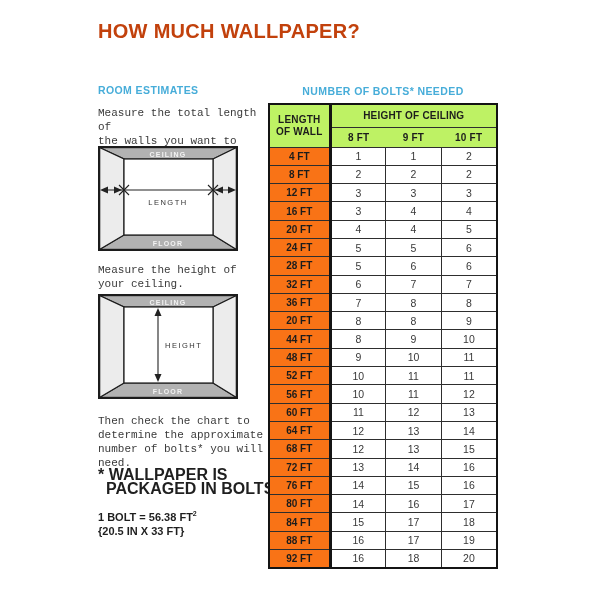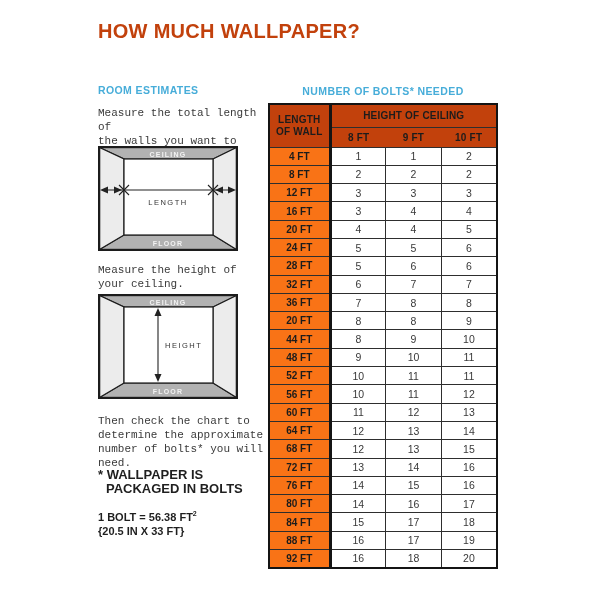--- a/index.html
+++ b/index.html
@@ -14,35 +14,35 @@
   #room-estimates-heading { top:84px; }
 
   .body-text { font-size:11px; line-height:14px; color:#3a3a3a; white-space:pre-line; width:170px;font-family:Liberation Mono, monospace; }
   #p1 { top:106px; }
   #p2 { top:263px; }
   #p3 { top:397px;margin-top:17px; }
 
   #d1 { top:146px; }
   #d2 { top:294px; }
 
-  .footnote { top:468px; font-size:13px; font-weight:bold; color:#1f1f1f; line-height:14px; }
+  .footnote { top:468px; font-size:16px; font-weight:bold; color:#1f1f1f; line-height:14px; }
   .footnote .line { display:block; }
   .footnote .indent { padding-left:8px; }
 
   .bolt-spec { top:507px; font-size:11px; font-weight:bold; color:#1f1f1f; line-height:14px; }
   .bolt-spec sup { font-size:7px; }
   .bolt-spec .line { display:block; }
 
   
   .table-heading { position:absolute; left:268px; top:85px; width:230px; text-align:center; }
 
   table { position:absolute; left:268px; top:103px; width:230px;
           border-collapse:collapse; table-layout:fixed; border:2px solid #141414; }
   th, td { border:1px solid #2e2e2e; text-align:center; vertical-align:middle; }
-  th { background:#c2410c; font-size:10px; color:#1c1c1c; letter-spacing:0.2px; }
+  th { background:#bef264; font-size:10px; color:#1c1c1c; letter-spacing:0.2px; }
   .len-h { width:61px; line-height:12px; border-right:3px solid #141414; padding:0 6px; }
   .group-h { height:23px; }
   .sub-h { height:20px; border-left:none; border-right:none; }
   td.len { background:#f97316; font-weight:bold; font-size:10px; color:#1c1c1c;
            border-right:3px solid #141414; }
   td.val { font-size:10.5px; color:#383838; background:#ffffff; }
   tbody td { height:18.3px; padding:0; }
 
   
   .room { display:block; }

